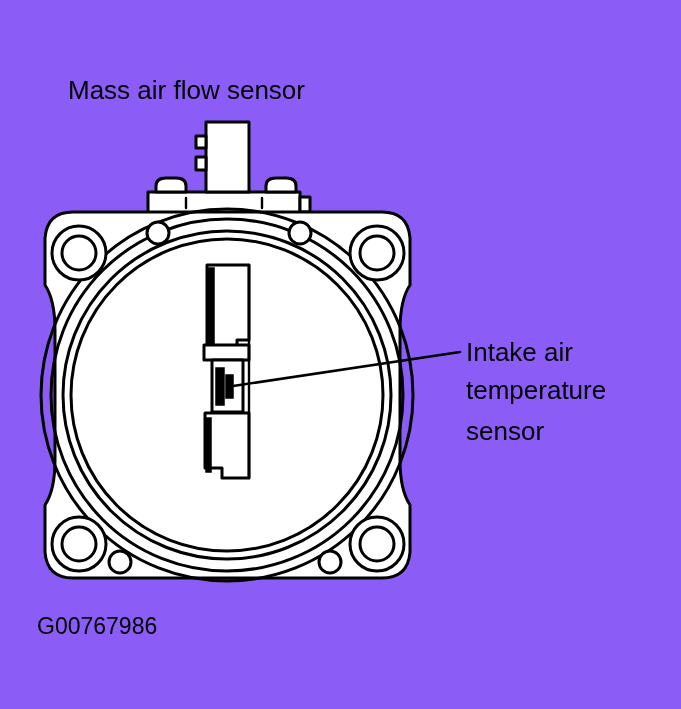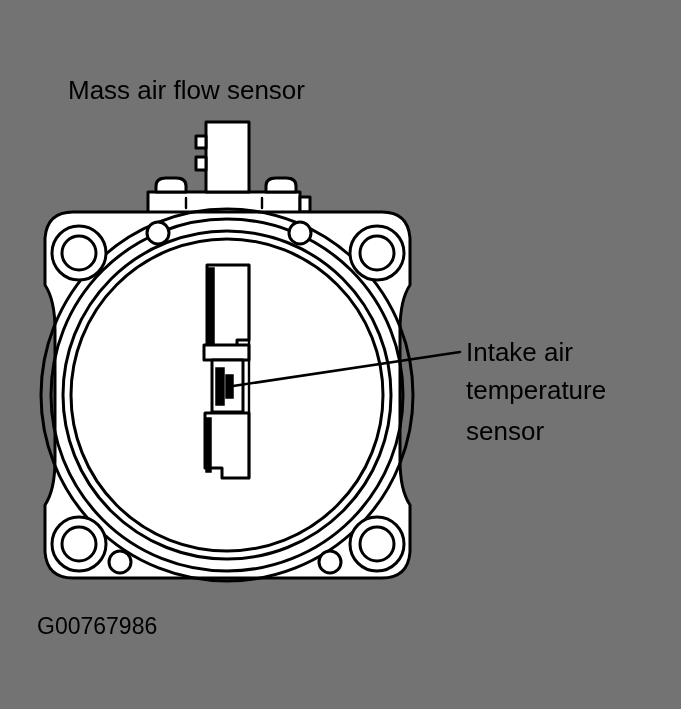--- a/index.html
+++ b/index.html
@@ -12,21 +12,21 @@
     width: 681px;
     height: 709px;
     overflow: hidden;
     font-family: "Liberation Sans", sans-serif;
     color: #000000;
   }
   #figure {
     position: relative;
     width: 681px;
     height: 709px;
-    background: #737373;
+    background: #8b5cf6;
   }
   #figure svg {
     position: absolute;
     top: 0;
     left: 0;
     display: block;
   }
   .diagram-line {
     fill: none;
     stroke: #000000;

